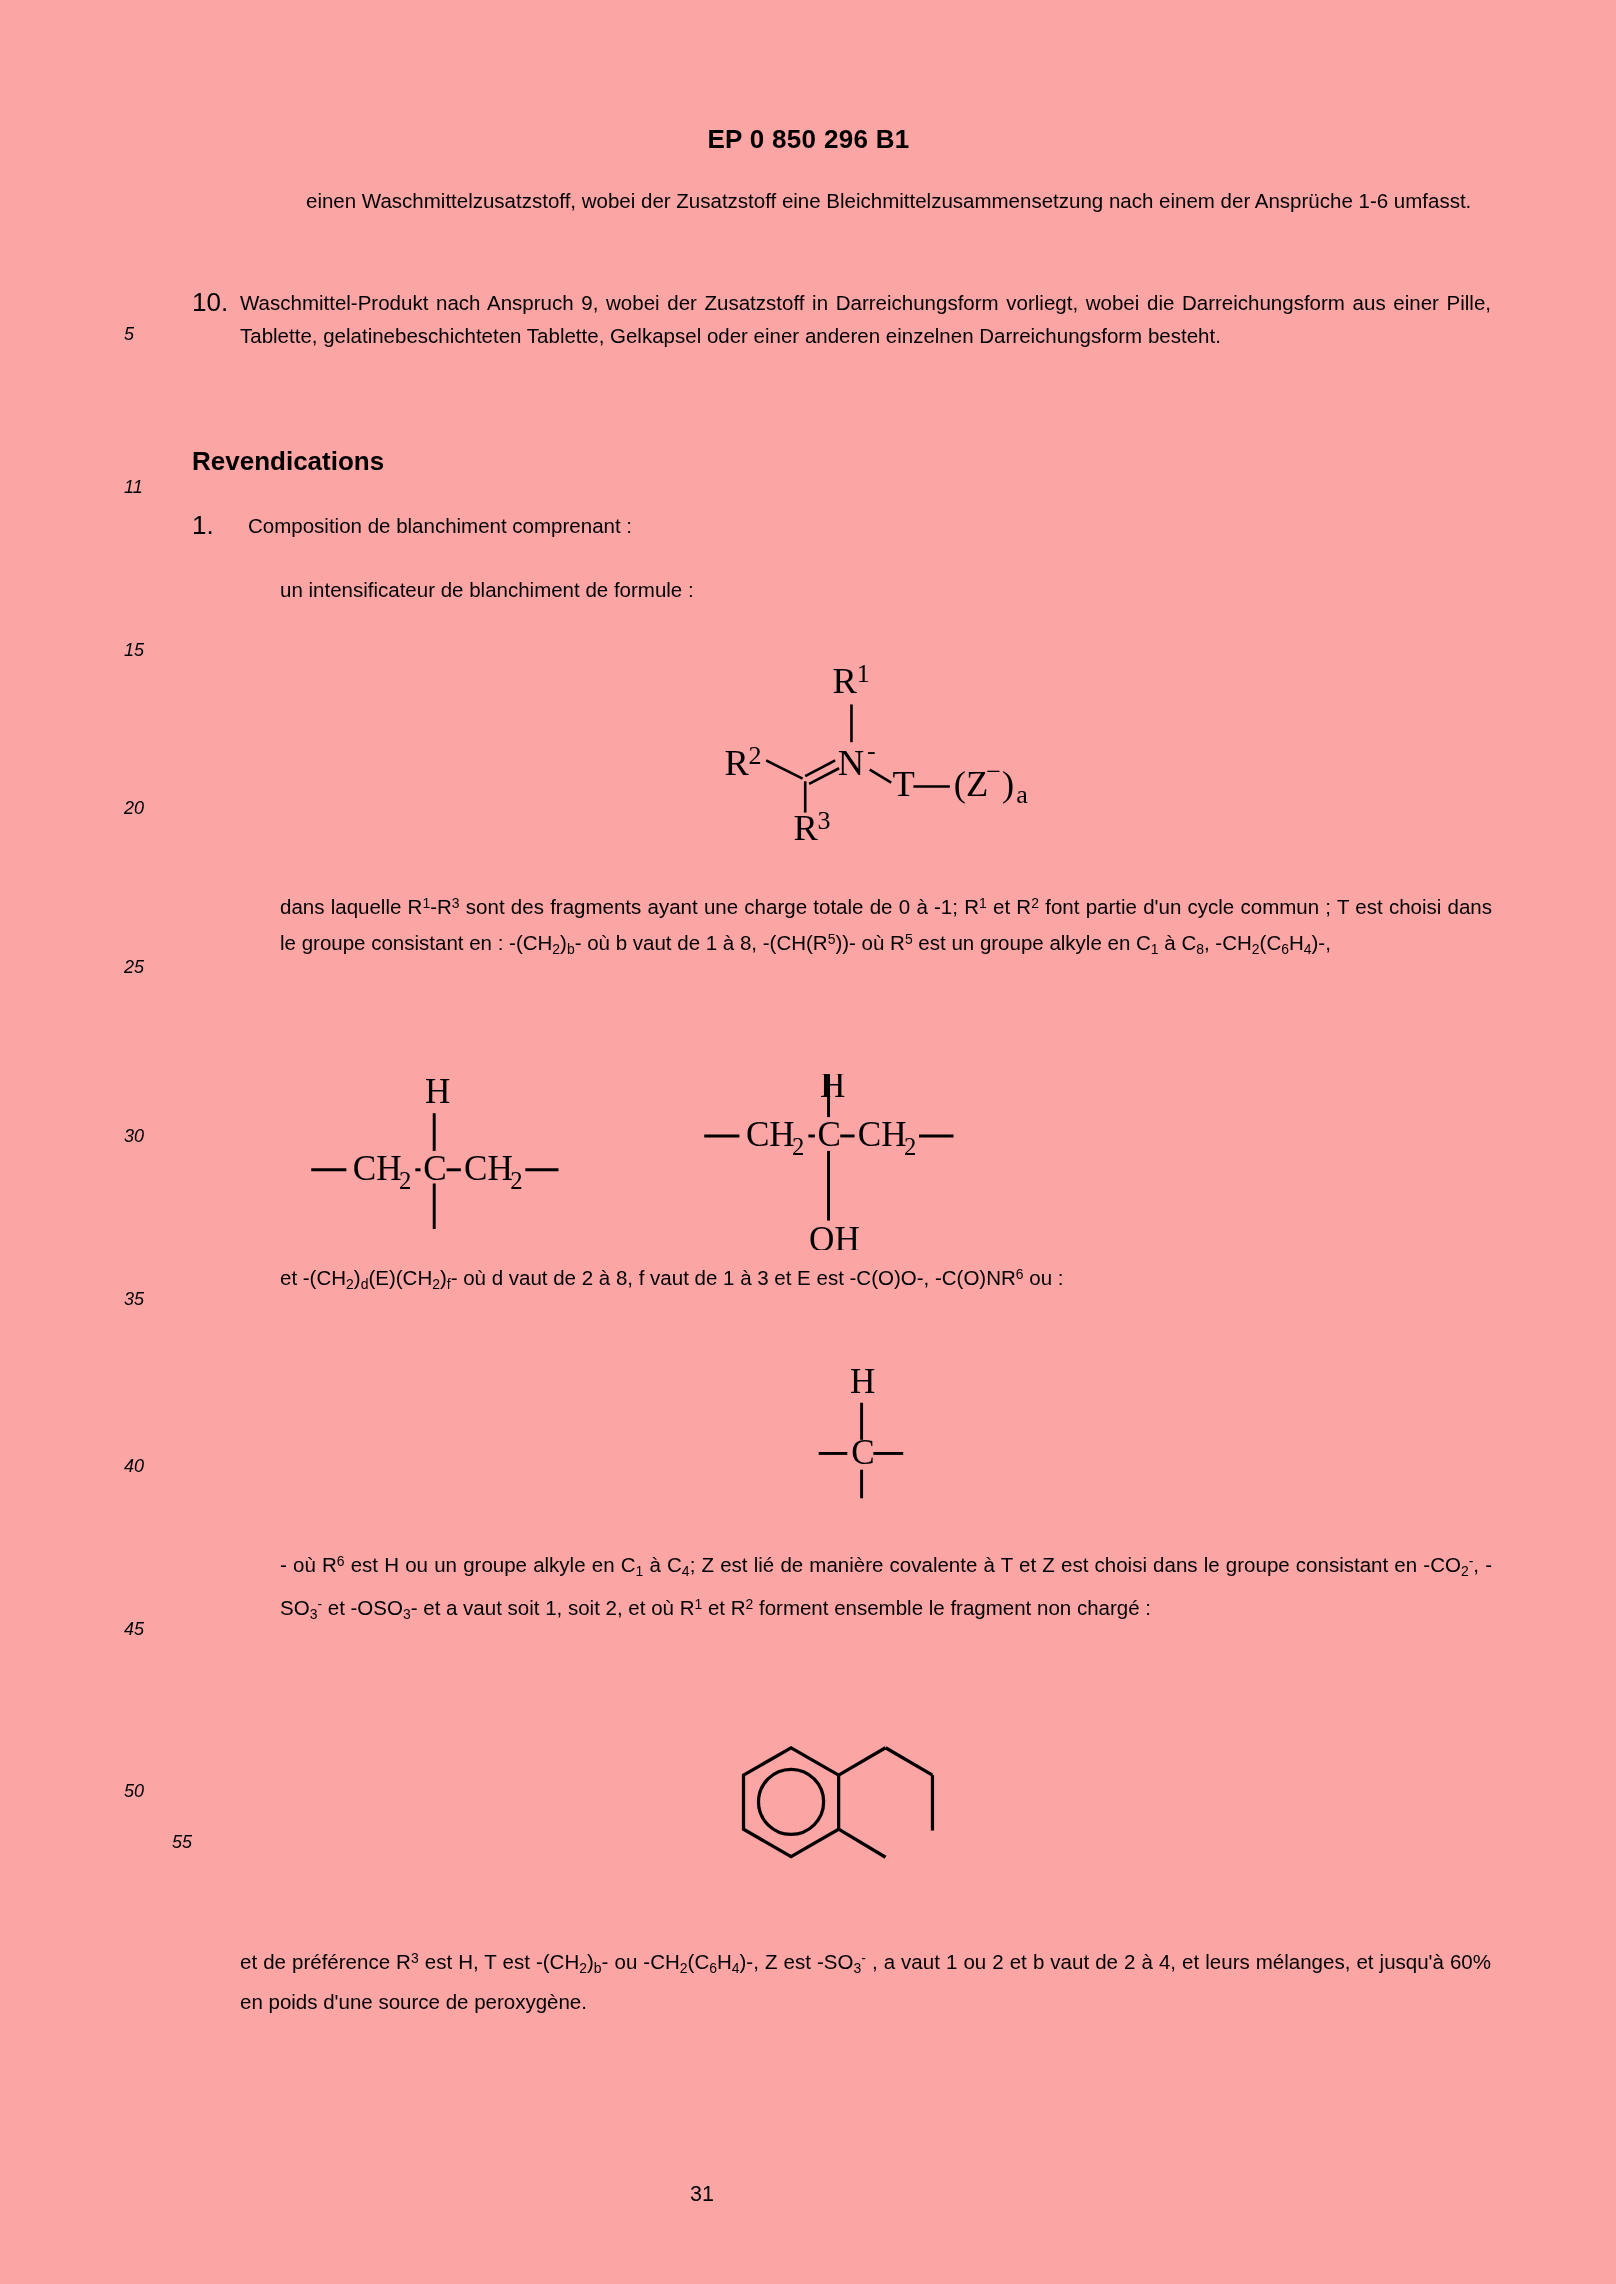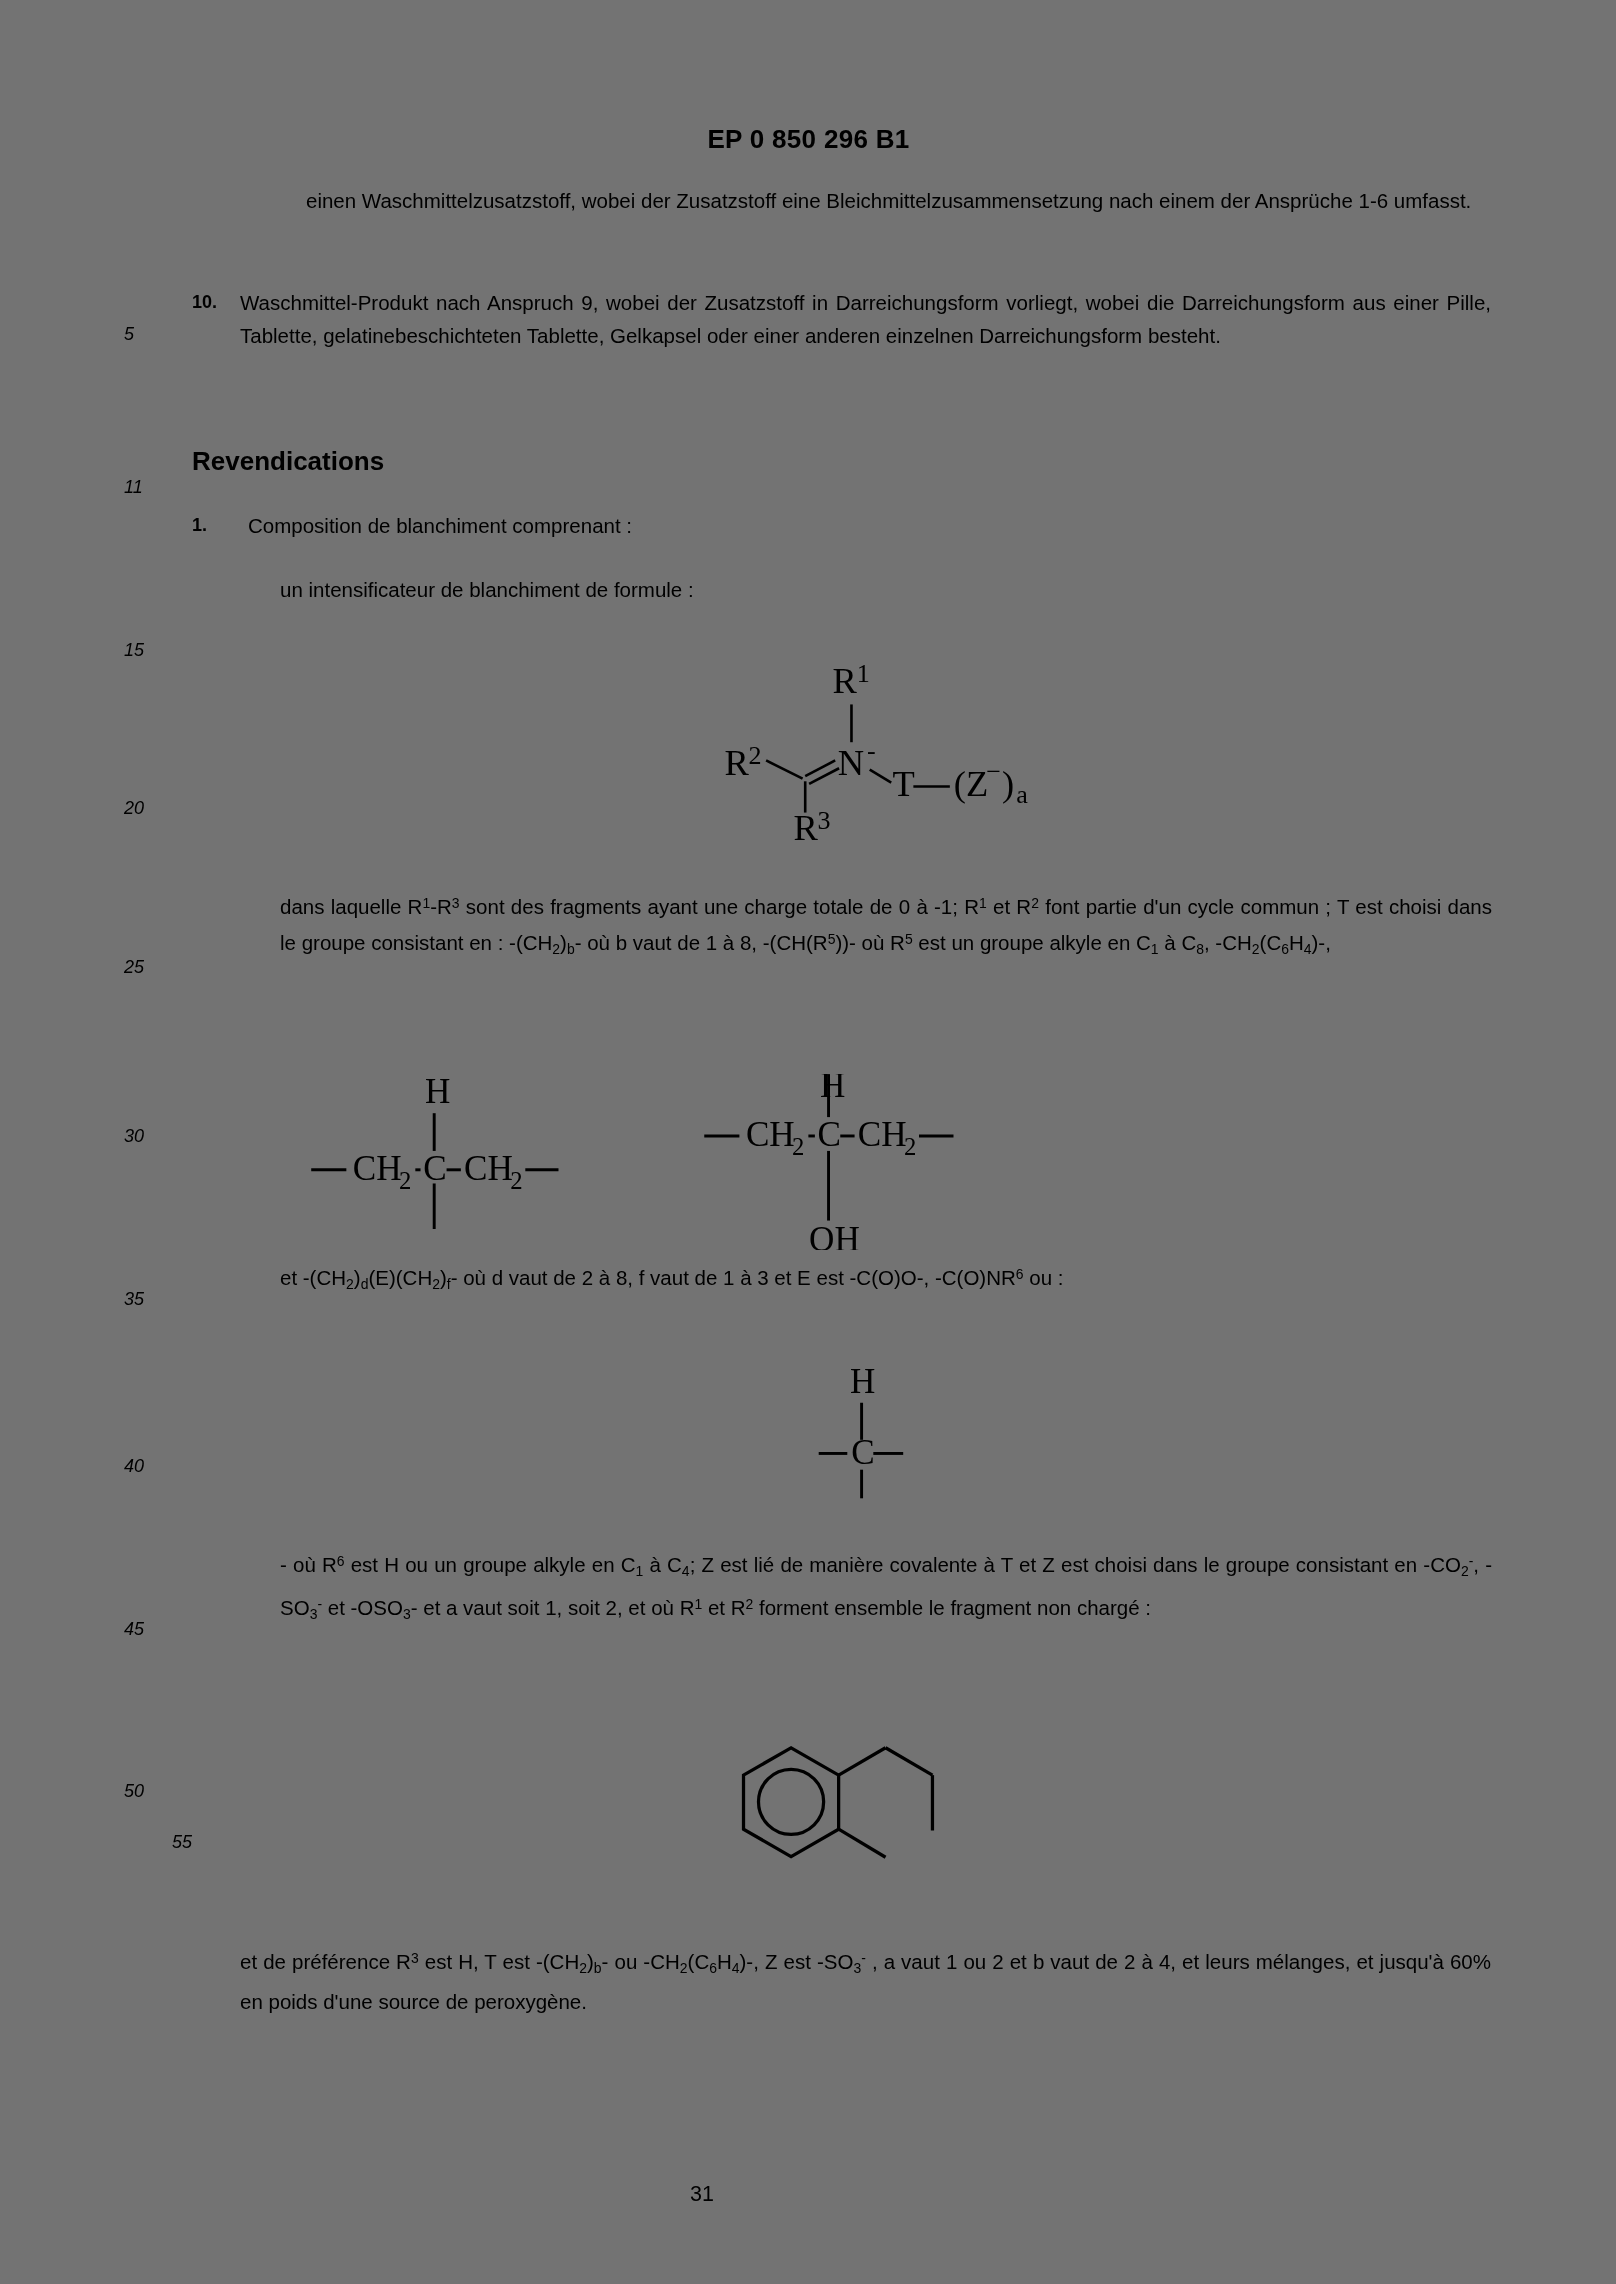--- a/index.html
+++ b/index.html
@@ -4,21 +4,21 @@
 <style>
   html, body {
     margin: 0;
     padding: 0;
     background: #ffffff;
   }
   .page {
     position: relative;
     width: 1617px;
     height: 2284px;
-    background: #737373;
+    background: #fca5a5;
     font-family: "Liberation Sans", sans-serif;
     color: #000000;
     overflow: hidden;
   }
 
   
   .doc-header {
     position: absolute;
     top: 124px;
     left: 0;
@@ -46,22 +46,22 @@
     font-size: 20.5px;
     line-height: 33px;
     text-align: justify;
     text-justify: inter-word;
     color: #000;
   }
   .para.nojust { text-align: left; }
 
   .claim-num {
     position: absolute;
-    font-size: 18px;
-    font-weight: bold;
+    font-size: 26px;
+    font-weight: normal;
     line-height: 33px;
   }
 
   .section-title {
     position: absolute;
     font-size: 26px;
     font-weight: bold;
     line-height: 33px;
   }
 

